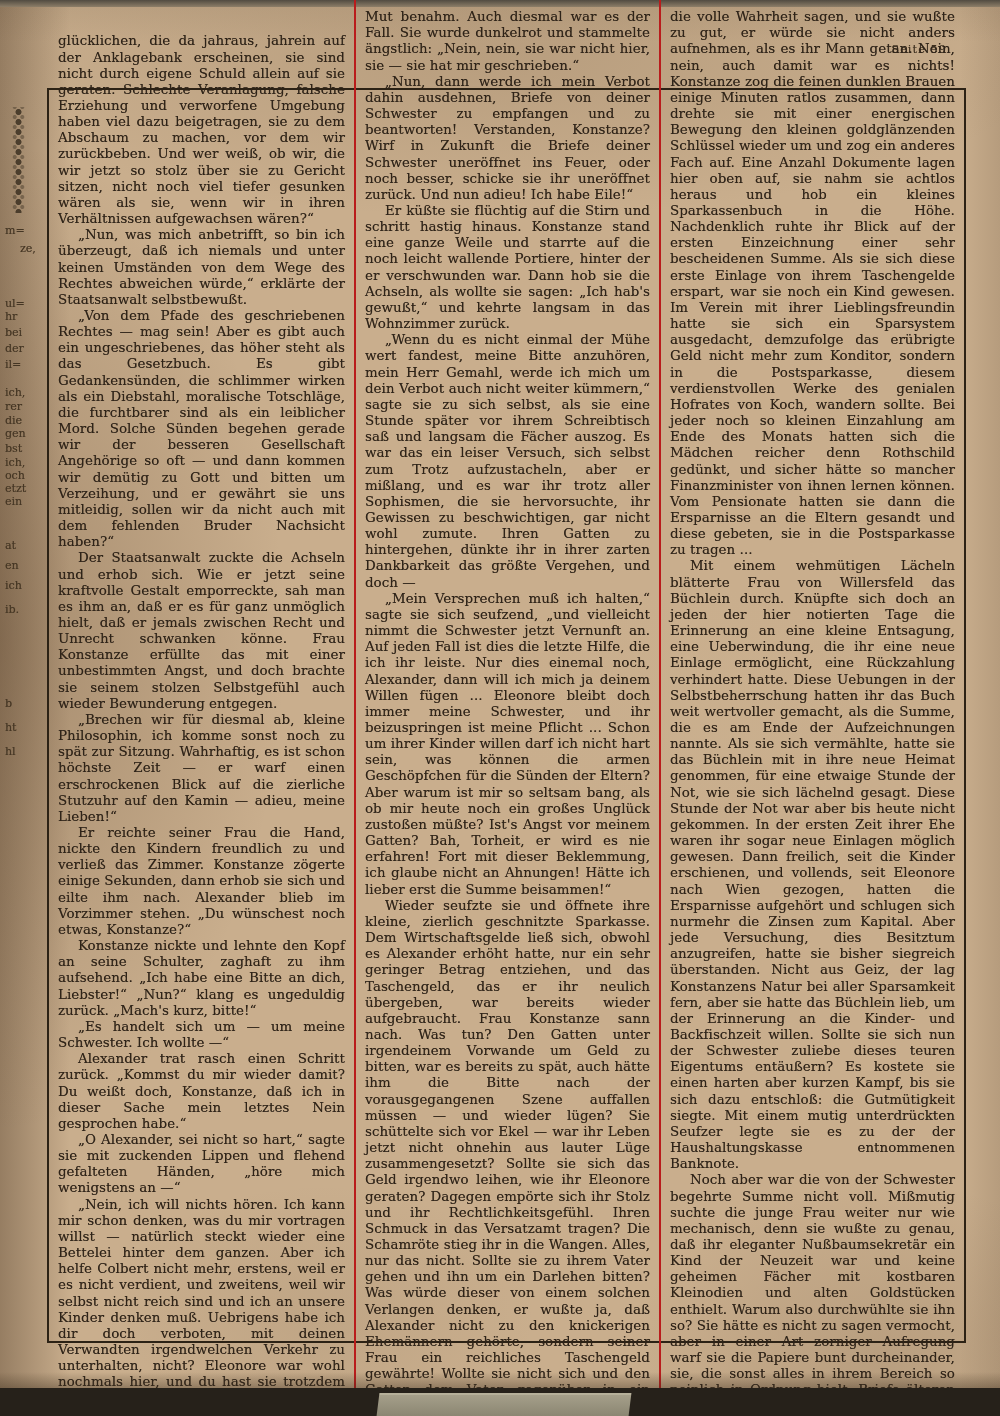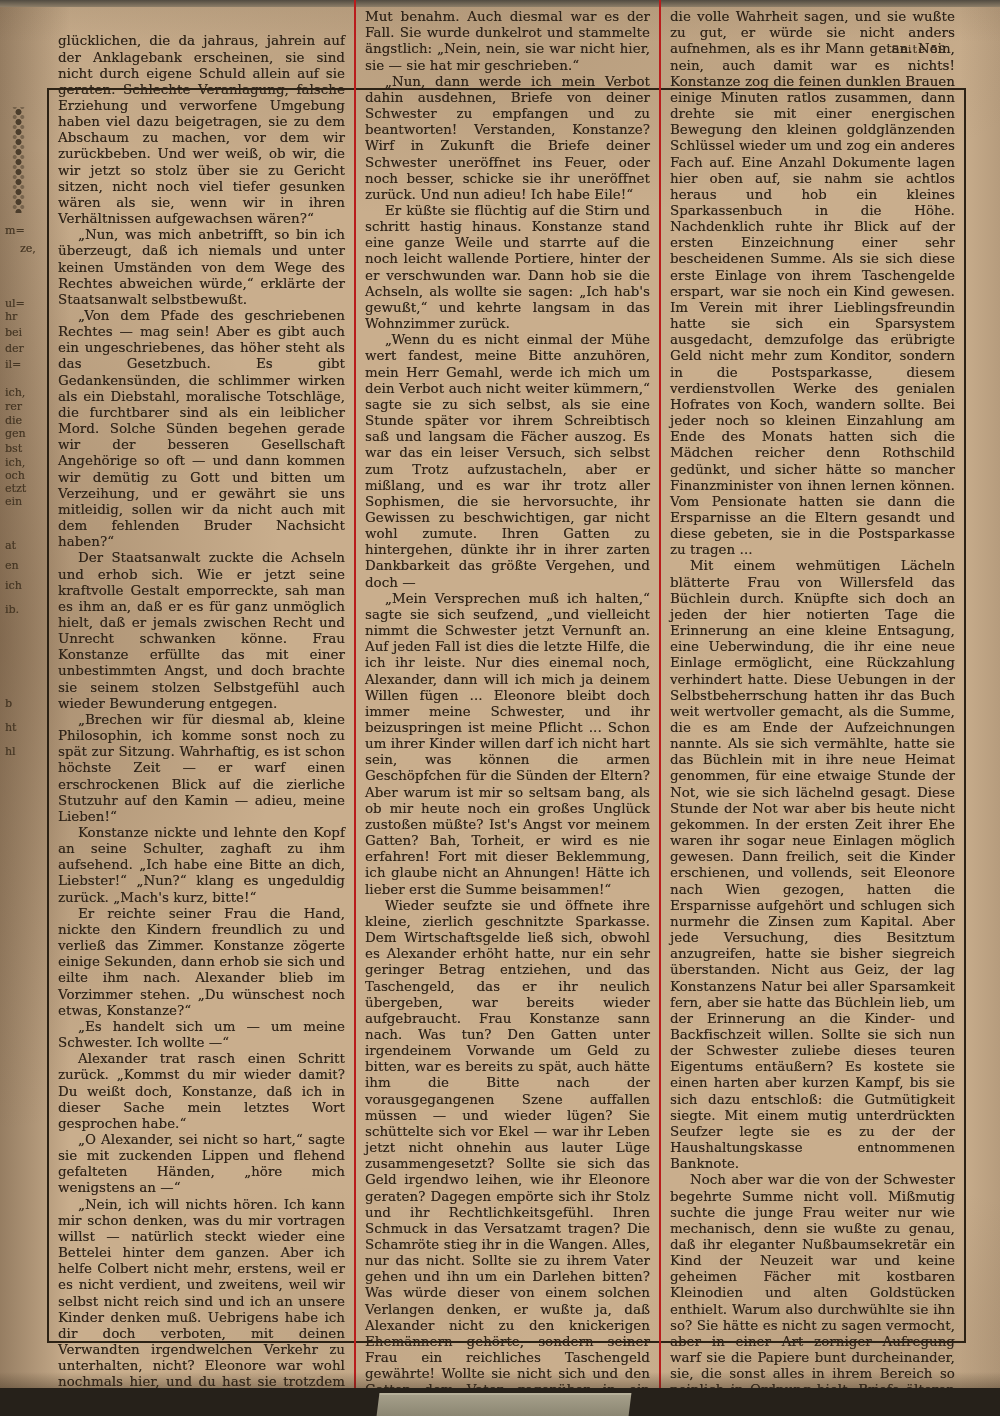--- a/index.html
+++ b/index.html
@@ -88,24 +88,24 @@
 
 <div class="page-num">Seite 59</div>
 
 <div class="frame">
   <div class="col">
       <p>glücklichen, die da jahraus, jahrein auf der Anklagebank erscheinen, sie sind nicht durch eigene Schuld allein auf sie geraten. Schlechte Veranlagung, falsche Erziehung und verworfene Umgebung haben viel dazu beigetragen, sie zu dem Abschaum zu machen, vor dem wir zurückbeben. Und wer weiß, ob wir, die wir jetzt so stolz über sie zu Gericht sitzen, nicht noch viel tiefer gesunken wären als sie, wenn wir in ihren Verhältnissen aufgewachsen wären?“</p>
       <p class="ind">„Nun, was mich anbetrifft, so bin ich überzeugt, daß ich niemals und unter keinen Umständen von dem Wege des Rechtes abweichen würde,“ erklärte der Staatsanwalt selbstbewußt.</p>
       <p class="ind">„Von dem Pfade des geschriebenen Rechtes — mag sein! Aber es gibt auch ein ungeschriebenes, das höher steht als das Gesetzbuch. Es gibt Gedankensünden, die schlimmer wirken als ein Diebstahl, moralische Totschläge, die furchtbarer sind als ein leiblicher Mord. Solche Sünden begehen gerade wir der besseren Gesellschaft Angehörige so oft — und dann kommen wir demütig zu Gott und bitten um Verzeihung, und er gewährt sie uns mitleidig, sollen wir da nicht auch mit dem fehlenden Bruder Nachsicht haben?“</p>
       <p class="ind">Der Staatsanwalt zuckte die Achseln und erhob sich. Wie er jetzt seine kraftvolle Gestalt emporreckte, sah man es ihm an, daß er es für ganz unmöglich hielt, daß er jemals zwischen Recht und Unrecht schwanken könne. Frau Konstanze erfüllte das mit einer unbestimmten Angst, und doch brachte sie seinem stolzen Selbstgefühl auch wieder Bewunderung entgegen.</p>
       <p class="ind">„Brechen wir für diesmal ab, kleine Philosophin, ich komme sonst noch zu spät zur Sitzung. Wahrhaftig, es ist schon höchste Zeit — er warf einen erschrockenen Blick auf die zierliche Stutzuhr auf den Kamin — adieu, meine Lieben!“</p>
+      <p class="ind">Er reichte seiner Frau die Hand, nickte den Kindern freundlich zu und verließ das Zimmer. Konstanze zögerte einige Sekunden, dann erhob sie sich und eilte ihm nach. Alexander blieb im Vorzimmer stehen. „Du wünschest noch etwas, Konstanze?“</p>
       <p class="ind">Konstanze nickte und lehnte den Kopf an seine Schulter, zaghaft zu ihm aufsehend. „Ich habe eine Bitte an dich, Liebster!“ „Nun?“ klang es ungeduldig zurück. „Mach's kurz, bitte!“</p>
-      <p class="ind">Er reichte seiner Frau die Hand, nickte den Kindern freundlich zu und verließ das Zimmer. Konstanze zögerte einige Sekunden, dann erhob sie sich und eilte ihm nach. Alexander blieb im Vorzimmer stehen. „Du wünschest noch etwas, Konstanze?“</p>
       <p class="ind">„Es handelt sich um — um meine Schwester. Ich wollte —“</p>
-      <p class="ind">Alexander trat rasch einen Schritt zurück. „Kommst du mir wieder damit? Du weißt doch, Konstanze, daß ich in dieser Sache mein letztes Wort gesprochen habe.“</p>
+      <p class="ind">Alexander trat rasch einen Schritt zurück. „Kommst du mir wieder damit? Du weißt doch, Konstanze, daß ich in dieser Sache mein letztes Nein gesprochen habe.“</p>
       <p class="ind">„O Alexander, sei nicht so hart,“ sagte sie mit zuckenden Lippen und flehend gefalteten Händen, „höre mich wenigstens an —“</p>
       <p class="ind">„Nein, ich will nichts hören. Ich kann mir schon denken, was du mir vortragen willst — natürlich steckt wieder eine Bettelei hinter dem ganzen. Aber ich helfe Colbert nicht mehr, erstens, weil er es nicht verdient, und zweitens, weil wir selbst nicht reich sind und ich an unsere Kinder denken muß. Uebrigens habe ich dir doch verboten, mit deinen Verwandten irgendwelchen Verkehr zu unterhalten, nicht? Eleonore war wohl nochmals hier, und du hast sie trotzdem empfangen?“</p>
     </div>
   <div class="col">
       <p>Mut benahm. Auch diesmal war es der Fall. Sie wurde dunkelrot und stammelte ängstlich: „Nein, nein, sie war nicht hier, sie — sie hat mir geschrieben.“</p>
       <p class="ind">„Nun, dann werde ich mein Verbot dahin ausdehnen, Briefe von deiner Schwester zu empfangen und zu beantworten! Verstanden, Konstanze? Wirf in Zukunft die Briefe deiner Schwester uneröffnet ins Feuer, oder noch besser, schicke sie ihr uneröffnet zurück. Und nun adieu! Ich habe Eile!“</p>
       <p class="ind">Er küßte sie flüchtig auf die Stirn und schritt hastig hinaus. Konstanze stand eine ganze Weile und starrte auf die noch leicht wallende Portiere, hinter der er verschwunden war. Dann hob sie die Achseln, als wollte sie sagen: „Ich hab's gewußt,“ und kehrte langsam in das Wohnzimmer zurück.</p>
       <p class="ind">„Wenn du es nicht einmal der Mühe wert fandest, meine Bitte anzuhören, mein Herr Gemahl, werde ich mich um dein Verbot auch nicht weiter kümmern,“ sagte sie zu sich selbst, als sie eine Stunde später vor ihrem Schreibtisch saß und langsam die Fächer auszog. Es war das ein leiser Versuch, sich selbst zum Trotz aufzustacheln, aber er mißlang, und es war ihr trotz aller Sophismen, die sie hervorsuchte, ihr Gewissen zu beschwichtigen, gar nicht wohl zumute. Ihren Gatten zu hintergehen, dünkte ihr in ihrer zarten Dankbarkeit das größte Vergehen, und doch —</p>
       <p class="ind">„Mein Versprechen muß ich halten,“ sagte sie sich seufzend, „und vielleicht nimmt die Schwester jetzt Vernunft an. Auf jeden Fall ist dies die letzte Hilfe, die ich ihr leiste. Nur dies einemal noch, Alexander, dann will ich mich ja deinem Willen fügen ... Eleonore bleibt doch immer meine Schwester, und ihr beizuspringen ist meine Pflicht ... Schon um ihrer Kinder willen darf ich nicht hart sein, was können die armen Geschöpfchen für die Sünden der Eltern? Aber warum ist mir so seltsam bang, als ob mir heute noch ein großes Unglück zustoßen müßte? Ist's Angst vor meinem Gatten? Bah, Torheit, er wird es nie erfahren! Fort mit dieser Beklemmung, ich glaube nicht an Ahnungen! Hätte ich lieber erst die Summe beisammen!“</p>
       <p class="ind">Wieder seufzte sie und öffnete ihre kleine, zierlich geschnitzte Sparkasse. Dem Wirtschaftsgelde ließ sich, obwohl es Alexander erhöht hatte, nur ein sehr geringer Betrag entziehen, und das Taschengeld, das er ihr neulich übergeben, war bereits wieder aufgebraucht. Frau Konstanze sann nach. Was tun? Den Gatten unter irgendeinem Vorwande um Geld zu bitten, war es bereits zu spät, auch hätte ihm die Bitte nach der vorausgegangenen Szene auffallen müssen — und wieder lügen? Sie schüttelte sich vor Ekel — war ihr Leben jetzt nicht ohnehin aus lauter Lüge zusammengesetzt? Sollte sie sich das Geld irgendwo leihen, wie ihr Eleonore geraten? Dagegen empörte sich ihr Stolz und ihr Rechtlichkeitsgefühl. Ihren Schmuck in das Versatzamt tragen? Die Schamröte stieg ihr in die Wangen. Alles, nur das nicht. Sollte sie zu ihrem Vater gehen und ihn um ein Darlehen bitten? Was würde dieser von einem solchen Verlangen denken, er wußte ja, daß Alexander nicht zu den knickerigen Ehemännern gehörte, sondern seiner Frau ein reichliches Taschengeld gewährte! Wollte sie nicht sich und den Gatten dem Vater gegenüber in ein schiefes Licht bringen, so müßte sie ihm eben auch</p>

